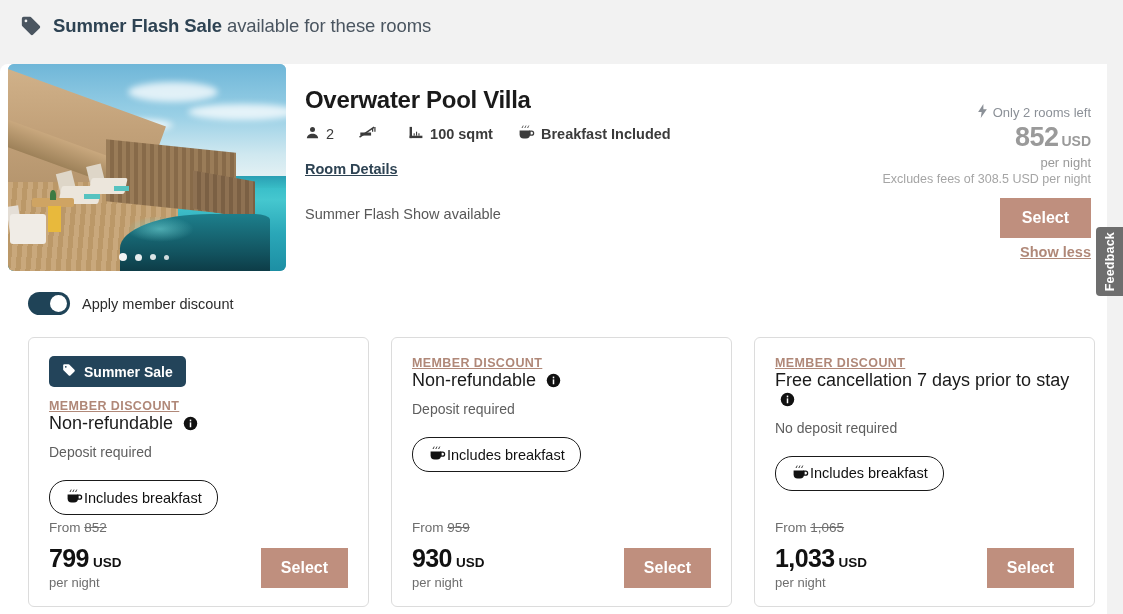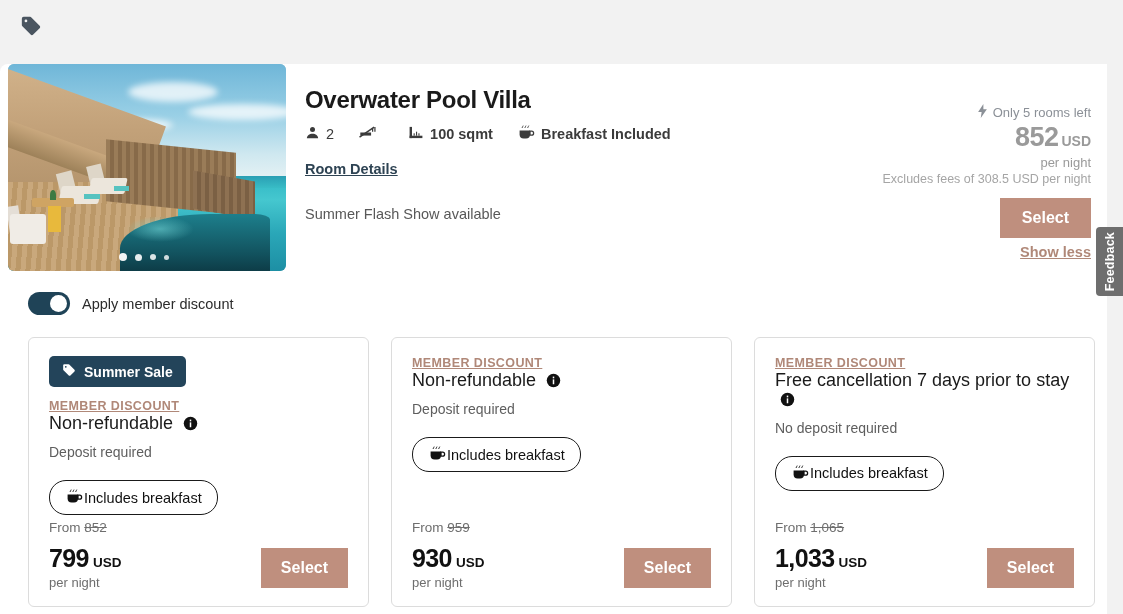--- a/index.html
+++ b/index.html
@@ -214,20 +214,21 @@
 <body>
 
 <div class="page">
 
   <div class="promo-header">
     <span class="tag-icon">
       <svg width="22" height="22" viewBox="0 0 24 24" fill="#4a5560">
         <path d="M21.4 11.6l-9-9A2 2 0 0 0 11 2H4a2 2 0 0 0-2 2v7c0 .5.2 1 .6 1.4l9 9c.8.8 2 .8 2.8 0l7-7c.8-.8.8-2 0-2.8zM6.5 8A1.5 1.5 0 1 1 8 6.5 1.5 1.5 0 0 1 6.5 8z"></path>
       </svg>
     </span>
+    <div class="promo-text"><span class="strong">Summer Flash Sale</span><span> available for these rooms</span></div>
   </div>
 
   <div class="panel">
 
     <div class="photo">
       <div class="sky"></div>
       <div class="cloud c1"></div>
       <div class="cloud c2"></div>
       <div class="cloud c3"></div>
       <div class="ocean"></div>
@@ -310,21 +311,21 @@
       <div class="sale-note">Summer Flash Show available</div>
     </div>
 
     <div class="price-block">
       <div class="rooms-left">
         <span>
           <svg width="11" height="14" viewBox="0 0 12 16" fill="#8b9097">
               <path d="M7 0L1 9h4l-1 7 7-10H7z"></path>
             </svg>
         </span>
-        <span>Only 5 rooms left</span>
+        <span>Only 2 rooms left</span>
       </div>
       <div class="headline-price">
         <span class="num">852</span><span class="cur">USD</span>
       </div>
       <div class="per-night">per night</div>
       <div class="fees">Excludes fees of 308.5 USD per night</div>
       <button class="select-btn">Select</button>
       <a class="show-less">Show less</a>
     </div>
 

